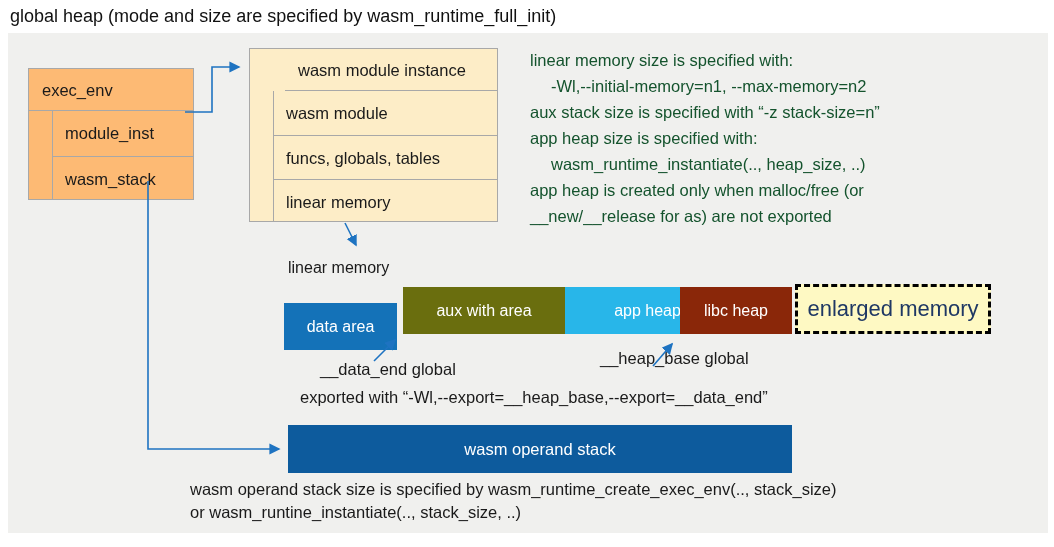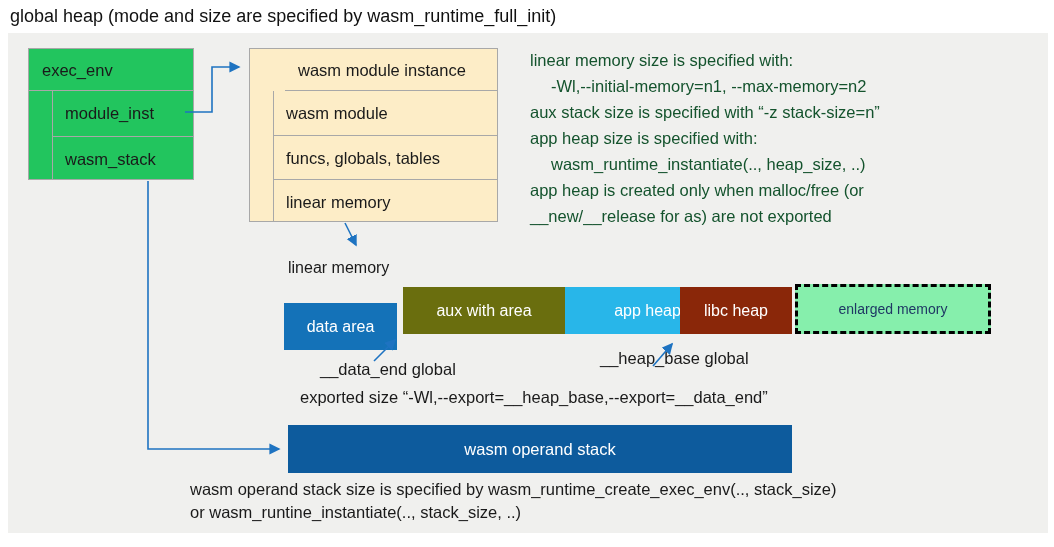--- a/index.html
+++ b/index.html
@@ -6,21 +6,21 @@
   #canvas{
     position:relative;width:1054px;height:547px;background:#fff;overflow:hidden;
     font-family:"Liberation Sans","DejaVu Sans",sans-serif;color:#1a1a1a;
   }
   .abs{position:absolute;}
   #page-title{left:10px;top:3px;font-size:18px;line-height:26px;color:#111;}
   #panel{left:8px;top:33px;width:1040px;height:500px;background:#f0f0ee;}
 
   
   .struct-box{border:1px solid #a8a8a8;box-sizing:border-box;font-size:16.5px;}
-  .pink{background:#22c55e;}
+  .pink{background:#fdba74;margin-top:20px;}
   .yellow{background:#fdedc7;}
   .box-header{height:42px;line-height:42px;padding-left:13px;border-bottom:1px solid #a8a8a8;box-sizing:border-box;}
   .box-rows{position:absolute;left:23px;right:0;top:42px;bottom:0;border-left:1px solid #a8a8a8;box-sizing:border-box;}
   .box-row{line-height:44px;height:44px;padding-left:12px;box-sizing:border-box;}
   .box-row + .box-row{border-top:1px solid #a8a8a8;}
   #exec-env-box{left:28px;top:48px;width:166px;height:132px;}
   #exec-env-box .box-row{height:44.5px;line-height:44.5px;}
   #module-instance-box{left:249px;top:48px;width:249px;height:174px;padding-left:35px;}
 
   
@@ -28,23 +28,23 @@
   .note-indent{padding-left:21px;}
 
   
   #linear-memory-label{left:288px;top:259px;font-size:16px;}
   .mem-seg{top:287px;height:47px;display:flex;align-items:center;justify-content:center;
            color:#fff;font-size:16px;white-space:nowrap;}
   #seg-data{left:284px;width:113px;margin-top:16px;}
   #seg-aux{left:403px;width:162px;}
   #seg-app{left:565px;width:115px;padding-left:25px;}
   #seg-libc{left:680px;width:112px;}
-  #enlarged-box{left:795px;top:284px;width:190px;height:44px;background:#86efac;
+  #enlarged-box{left:795px;top:284px;width:190px;height:44px;background:#fef9c3;
     border:3px dashed #000;display:flex;align-items:center;justify-content:center;
-    color:#1f3864;font-size:14px;}
+    color:#1f3864;font-size:22px;}
 
   
   #data-end-label{left:320px;top:360px;font-size:16.5px;}
   #heap-base-label{left:600px;top:349px;font-size:16.5px;}
   #exported-note{left:300px;top:388px;font-size:16.5px;}
 
   
   #operand-box{left:288px;top:425px;width:504px;height:48px;background:#0d5b9d;
     display:flex;align-items:center;justify-content:center;color:#fff;font-size:16.5px;}
   #op-note1{left:190px;top:480px;font-size:16.5px;}
@@ -102,21 +102,21 @@
   </div>
   <div class="abs mem-seg" id="seg-libc" style="background-color: rgb(138, 39, 9);">
     <span>libc heap</span>
   </div>
   <div class="abs" id="enlarged-box">
     <span>enlarged memory</span>
   </div>
 
   <div class="abs" id="data-end-label">__data_end global</div>
   <div class="abs" id="heap-base-label">__heap_base global</div>
-  <div class="abs" id="exported-note">exported size “-Wl,--export=__heap_base,--export=__data_end”</div>
+  <div class="abs" id="exported-note">exported with “-Wl,--export=__heap_base,--export=__data_end”</div>
 
   <div class="abs" id="operand-box">
     <span>wasm operand stack</span>
   </div>
   <div class="abs" id="op-note1">wasm operand stack size is specified by wasm_runtime_create_exec_env(.., stack_size)</div>
   <div class="abs" id="op-note2">or wasm_runtine_instantiate(.., stack_size, ..)</div>
 
   <svg class="abs" id="arrows" viewBox="0 0 1054 547">
     <defs>
       <marker id="ah" markerWidth="8" markerHeight="8" refX="6" refY="3.5" orient="auto">

